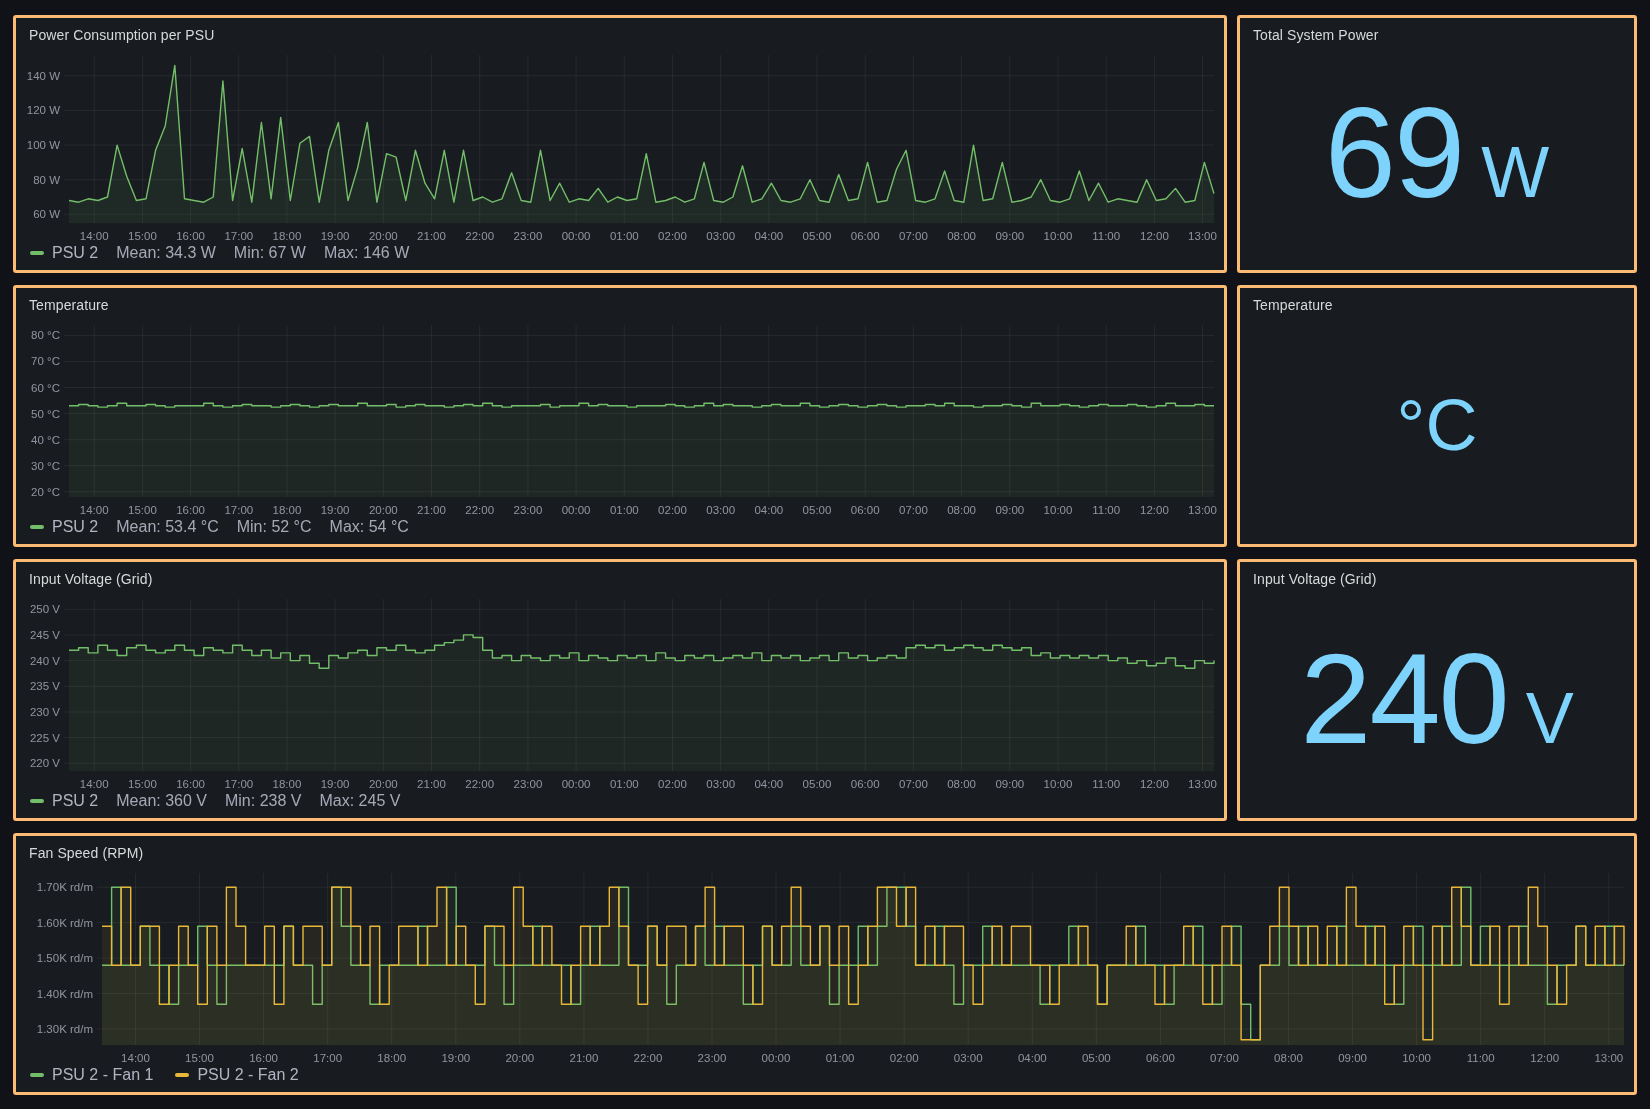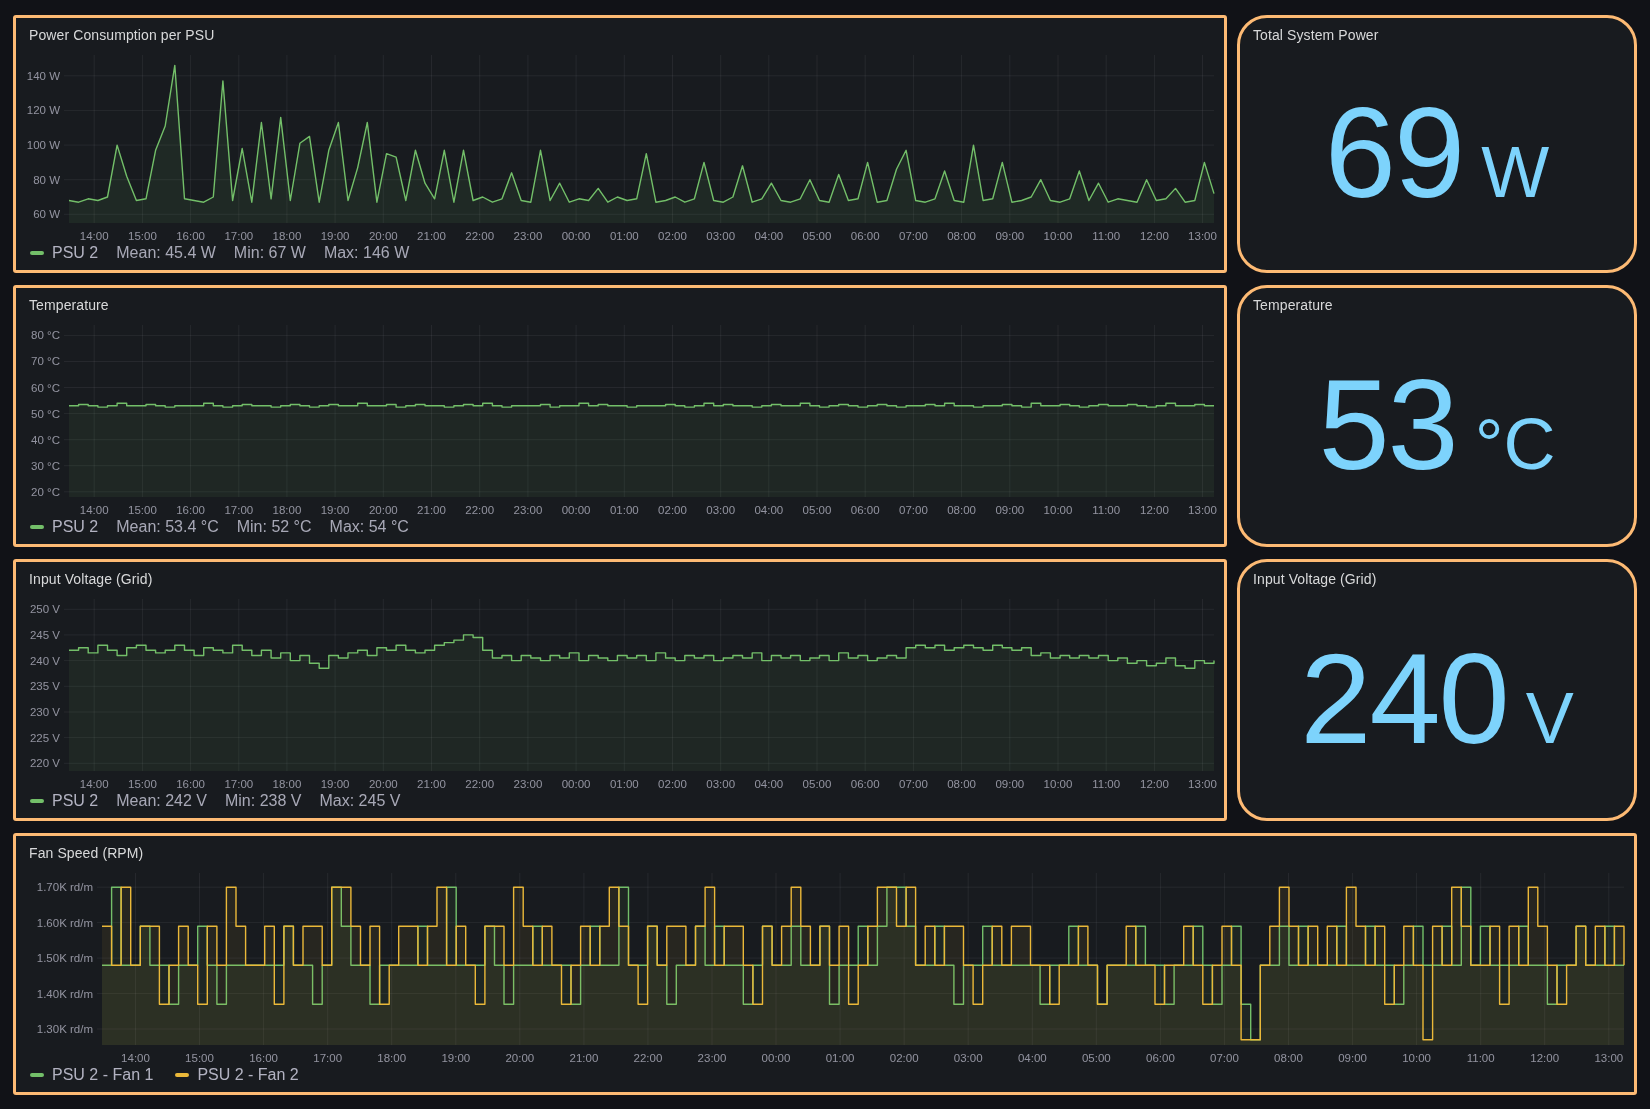--- a/index.html
+++ b/index.html
@@ -19,21 +19,21 @@
   .row-2, .row-3 { height:262px;justify-content:center; }
   .row-4 { flex:1;border-radius:30px; }
   .panel {
     background:#181b1f;
     border:3px solid #fdba74;
     border-radius:3px;
     display:flex; flex-direction:column;
     min-width:0; overflow:hidden;
   }
   .chart-panel { flex:1; }
-  .stat-panel { width:400px; flex:none;border-radius:30px; }
+  .stat-panel { width:400px; flex:none; }
   .panel-title {
     margin:0; padding:9px 14px 3px 13px;
     font-size:14px; font-weight:500; color:#d8d9da;
     letter-spacing:0.1px; cursor:pointer; flex:none;
   }
   .chart { flex:1; margin:1px 8px 0 6px; position:relative; min-height:0; }
   .chart svg { display:block; }
   svg text {
     font-family:"Liberation Sans", sans-serif;
     font-size:11.5px;
@@ -132,21 +132,21 @@
               <text x="1084.2" y="193" text-anchor="middle">11:00</text>
               <text x="1132.4" y="193" text-anchor="middle">12:00</text>
               <text x="1180.5" y="193" text-anchor="middle">13:00</text>
             </g>
           </svg>
         </div>
       <div class="legend">
           <div class="legend-item">
             <span class="legend-marker" style="background: rgb(115, 191, 105);"></span>
             <span class="legend-name">PSU 2</span>
-            <span class="legend-stat">Mean: 45.4 W</span>
+            <span class="legend-stat">Mean: 34.3 W</span>
             <span class="legend-stat">Min: 67 W</span>
             <span class="legend-stat">Max: 146 W</span>
           </div>
         </div>
     </section>
     <section class="panel stat-panel">
       <h2 class="panel-title">Total System Power</h2>
       <div class="stat-value">
         <span class="stat-num">69</span>
         <span class="stat-unit">W</span>
@@ -237,21 +237,20 @@
             <span class="legend-name">PSU 2</span>
             <span class="legend-stat">Mean: 53.4 °C</span>
             <span class="legend-stat">Min: 52 °C</span>
             <span class="legend-stat">Max: 54 °C</span>
           </div>
         </div>
     </section>
     <section class="panel stat-panel">
       <h2 class="panel-title">Temperature</h2>
       <div class="stat-value">
-        <span class="stat-num">53</span>
         <span class="stat-unit">°C</span>
       </div>
     </section>
   </div>
 
   <div class="row row-3">
     <section class="panel chart-panel">
       <h2 class="panel-title">Input Voltage (Grid)</h2>
       <div class="chart">
           <svg width="1198" height="204">
@@ -324,21 +323,21 @@
               <text x="1084.2" y="197" text-anchor="middle">11:00</text>
               <text x="1132.4" y="197" text-anchor="middle">12:00</text>
               <text x="1180.5" y="197" text-anchor="middle">13:00</text>
             </g>
           </svg>
         </div>
       <div class="legend">
           <div class="legend-item">
             <span class="legend-marker" style="background: rgb(115, 191, 105);"></span>
             <span class="legend-name">PSU 2</span>
-            <span class="legend-stat">Mean: 242 V</span>
+            <span class="legend-stat">Mean: 360 V</span>
             <span class="legend-stat">Min: 238 V</span>
             <span class="legend-stat">Max: 245 V</span>
           </div>
         </div>
     </section>
     <section class="panel stat-panel">
       <h2 class="panel-title">Input Voltage (Grid)</h2>
       <div class="stat-value">
         <span class="stat-num">240</span>
         <span class="stat-unit">V</span>

